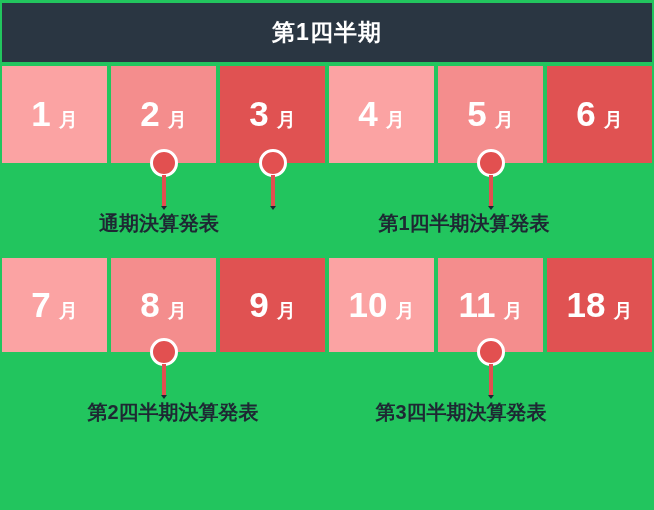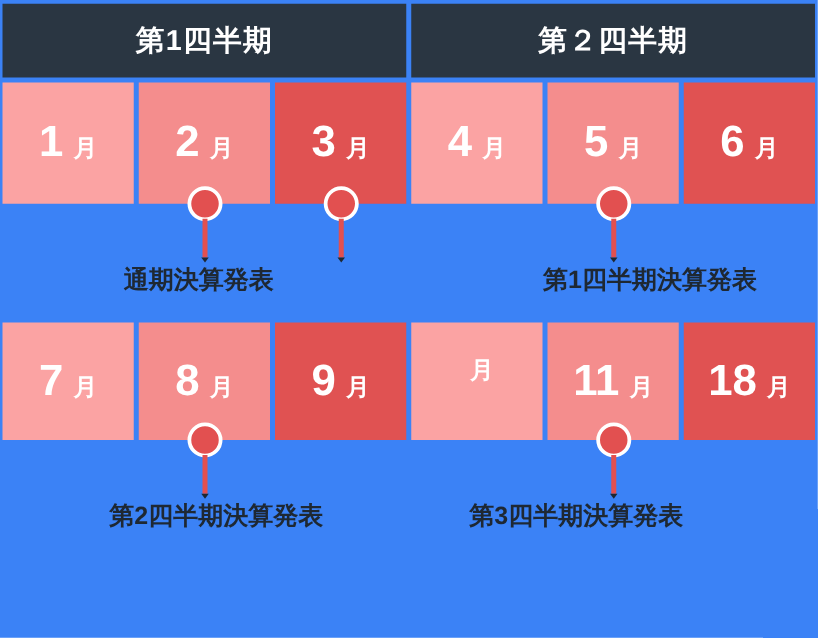--- a/index.html
+++ b/index.html
@@ -1,20 +1,20 @@
 <!DOCTYPE html>
 <html><head>
 <meta charset="utf-8">
 <style>
   * { margin:0; padding:0; box-sizing:border-box; }
   body { background:#ffffff; }
   .page {
     position:relative;
     width:654px; height:510px;
-    background:#3b82f6;
+    background:#22c55e;
     font-family:"Liberation Sans","DejaVu Sans",sans-serif;
     overflow:hidden;
   }
   .top-space { height:3px; }
   .quarter-row { display:flex; gap:4px; padding:0 2px; }
   .quarter { flex:1; }
   .q-header {
     height:59px;
     background:#2a3642;
     color:#ffffff;
@@ -70,23 +70,20 @@
 <body>
 
 <div class="page">
   <div class="top-space"></div>
 
   <div class="sec1">
     <div class="quarter-row">
       <div class="quarter">
         <div class="q-header">第1四半期</div>
       </div>
-      <div class="quarter">
-        <div class="q-header">第２四半期</div>
-      </div>
     </div>
 
     <div class="quarter-row">
       <div class="quarter">
         <div class="months">
           <div class="month shade-light">
             <span class="num">1</span>
             <span class="unit">月</span>
           </div>
           <div class="month shade-medium">
@@ -127,21 +124,21 @@
         <div class="pin-head"></div>
         <div class="pin-stem"></div>
         <div class="pin-arrow"></div>
       </div>
       <div class="pin" style="left:491px">
         <div class="pin-head"></div>
         <div class="pin-stem"></div>
         <div class="pin-arrow"></div>
       </div>
       <div class="note" style="left:159px">通期決算発表</div>
-      <div class="note" style="left:520px">第1四半期決算発表</div>
+      <div class="note" style="left:464px">第1四半期決算発表</div>
     </div>
   </div>
 
   <div class="sec2">
     <div class="quarter-row">
     </div>
 
     <div class="quarter-row">
       <div class="quarter">
         <div class="months">
@@ -155,20 +152,21 @@
           </div>
           <div class="month shade-dark">
             <span class="num">9</span>
             <span class="unit">月</span>
           </div>
         </div>
       </div>
       <div class="quarter">
         <div class="months">
           <div class="month shade-light">
+            <span class="num">10</span>
             <span class="unit">月</span>
           </div>
           <div class="month shade-medium">
             <span class="num">11</span>
             <span class="unit">月</span>
           </div>
           <div class="month shade-dark">
             <span class="num">18</span>
             <span class="unit">月</span>
           </div>

